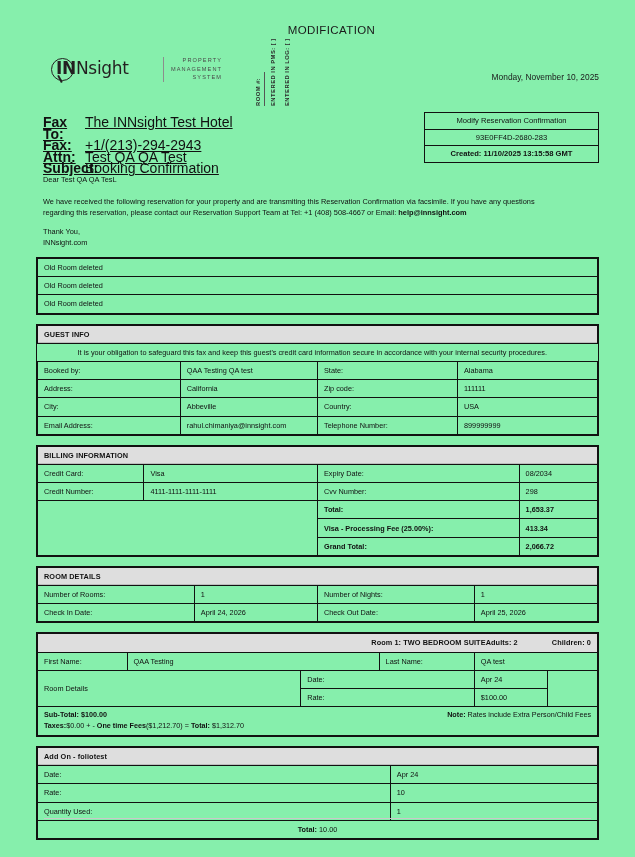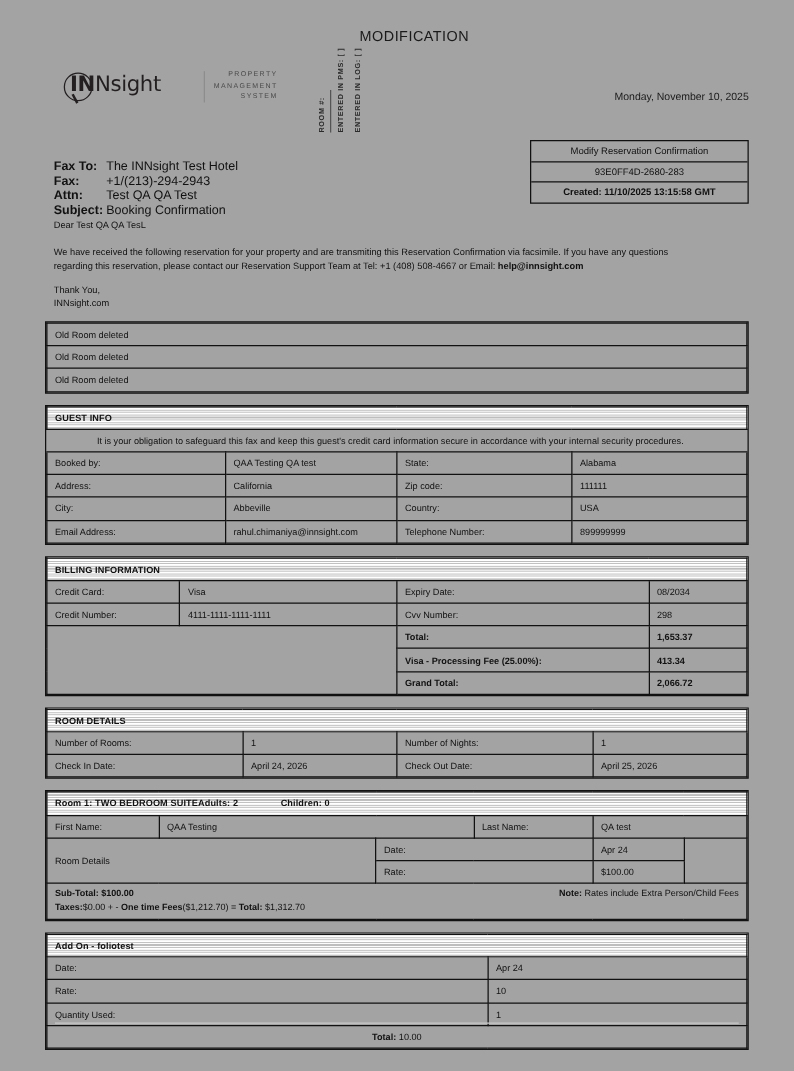--- a/index.html
+++ b/index.html
@@ -7,21 +7,21 @@
     padding: 0;
     background: #f0f0f0;
   }
   body {
     font-family: "Liberation Sans", sans-serif;
   }
   .page {
     position: relative;
     width: 635px;
     height: 857px;
-    background: #a3a3a3;
+    background: #86efac;
     overflow: hidden;
     box-sizing: border-box;
   }
   .doc {
     position: absolute;
     left: 36px;
     top: 0;
     width: 563px;
   }
 
@@ -143,24 +143,25 @@
   }
 
   
   .mid {
     position: relative;
     height: 52px;
   }
   .faxto {
     position: absolute;
     left: 7px;
-    top: 12px;
-    font-size: 10px;
+    top: 1px;
+    font-size: 14px;
     color: #111;
     line-height: 11.6px;
+    text-decoration: underline;
   }
   .faxto .row { display: flex; }
   .faxto .k { font-weight: bold; width: 42px; }
   .faxto .v { }
 
   .confbox {
     position: absolute;
     right: 0px;
     top: -4px;
     width: 175px;
@@ -216,21 +217,21 @@
     font-size: 7.4px;
     letter-spacing: 0.1px;
     padding: 3.4px 6px 3.6px;
   }
   td.b { font-weight: bold; }
   td.empty { }
   .center { text-align: center; }
 
   .hdr-split {
     display: flex;
-    justify-content: flex-start;
+    justify-content: flex-end;
     align-items: center;
   }
   .hdr-split .rightgrp { display: flex; gap: 34px; }
 
   
   .noterow {
     display: flex;
     justify-content: space-between;
     align-items: flex-start;
     font-size: 7.2px;

